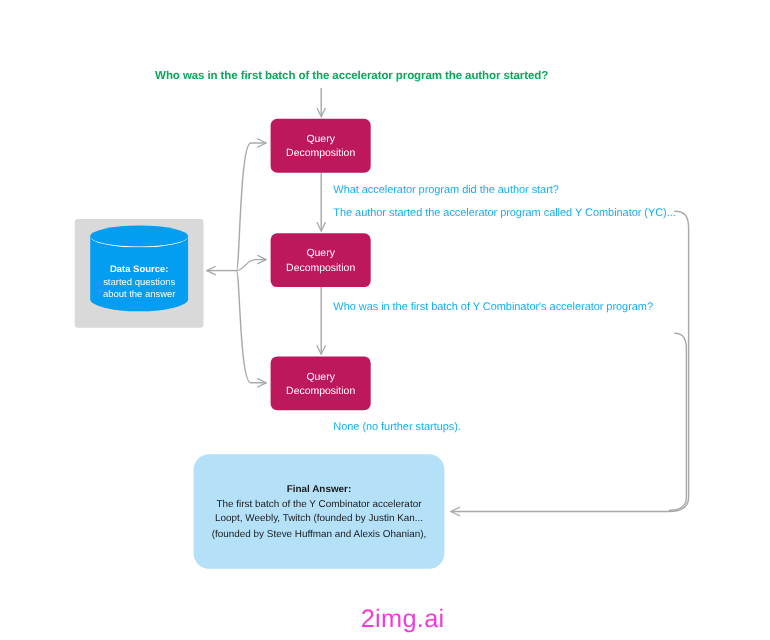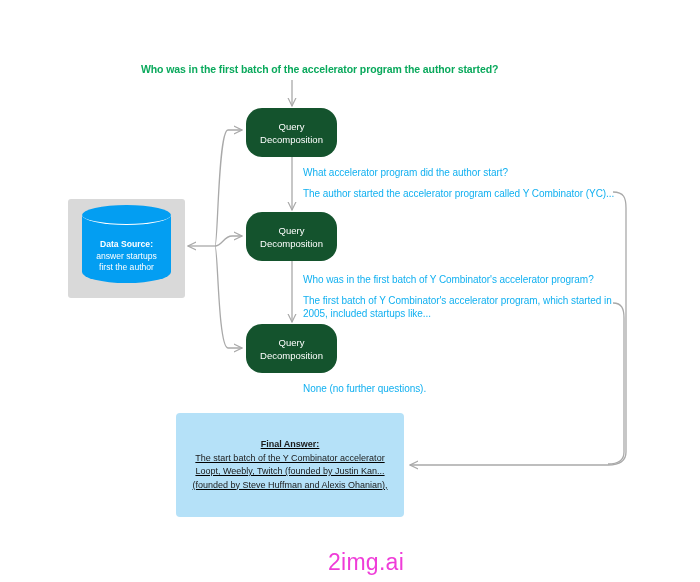--- a/index.html
+++ b/index.html
@@ -38,22 +38,22 @@
     letter-spacing: -0.1px;
     white-space: nowrap;
     text-align: center;
   }
 
   
   .qbox {
     position: absolute;
     width: 91px;
     height: 49px;
-    background: #14532d;
-    border-radius: 16px;
+    background: #be185d;
+    border-radius: 6px;
     color: #ffffff;
     font-size: 9.5px;
     line-height: 13px;
     display: flex;
     flex-direction: column;
     align-items: center;
     justify-content: center;
     text-align: center;
   }
   .qbox span { display: block; }
@@ -126,25 +126,24 @@
   #lbl-q3 { left: 303px; top: 383px; white-space: nowrap; }
 
   
   .final-box {
     position: absolute;
     left: 176px;
     top: 413px;
     width: 228px;
     height: 104px;
     background: #b5e1f8;
-    border-radius: 4px;
+    border-radius: 14px;
     display: flex;
     align-items: center;
     justify-content: center;
-    text-decoration: underline;
   }
   .final-text {
     width: 210px;
     text-align: center;
     color: #1a1a1a;
     font-size: 9px;
     line-height: 13.5px;
   }
   .final-text .bold { font-weight: bold; }
 
@@ -206,34 +205,33 @@
     <span>Query</span>
     <span>Decomposition</span>
   </div>
 
   <div class="ds-panel"></div>
   <div class="cylinder">
     <div class="cyl-body"></div>
     <div class="cyl-top"></div>
     <div class="cyl-text">
       <div class="bold">Data Source:</div>
-      <div>answer startups</div>
-      <div>first the author</div>
+      <div>started questions</div>
+      <div>about the answer</div>
     </div>
   </div>
 
   <div class="blue-label" id="lbl-q1">What accelerator program did the author start?</div>
   <div class="blue-label" id="lbl-q2">Who was in the first batch of Y Combinator's accelerator program?</div>
   <div class="blue-label" id="lbl-a1">The author started the accelerator program called Y Combinator (YC)...</div>
-  <div class="blue-label" id="lbl-a2">The first batch of Y Combinator's accelerator program, which started in 2005, included startups like...</div>
-  <div class="blue-label" id="lbl-q3">None (no further questions).</div>
+  <div class="blue-label" id="lbl-q3">None (no further startups).</div>
 
   <div class="final-box">
     <div class="final-text">
       <div class="bold">Final Answer:</div>
-      <div>The start batch of the Y Combinator accelerator</div>
+      <div>The first batch of the Y Combinator accelerator</div>
       <div>Loopt, Weebly, Twitch (founded by Justin Kan...</div>
       <div>(founded by Steve Huffman and Alexis Ohanian),</div>
     </div>
   </div>
 
   <div class="watermark">2img.ai</div>
 </div>
 
 </body></html>

